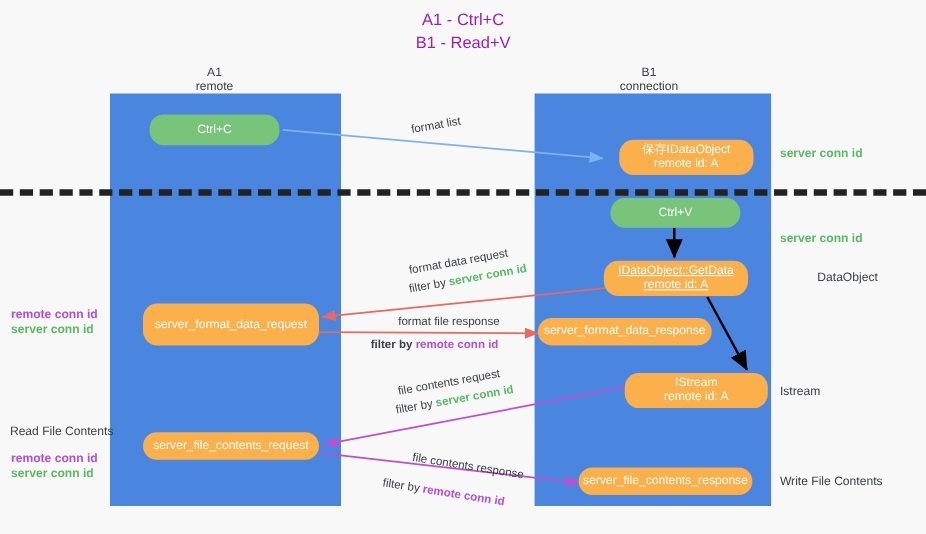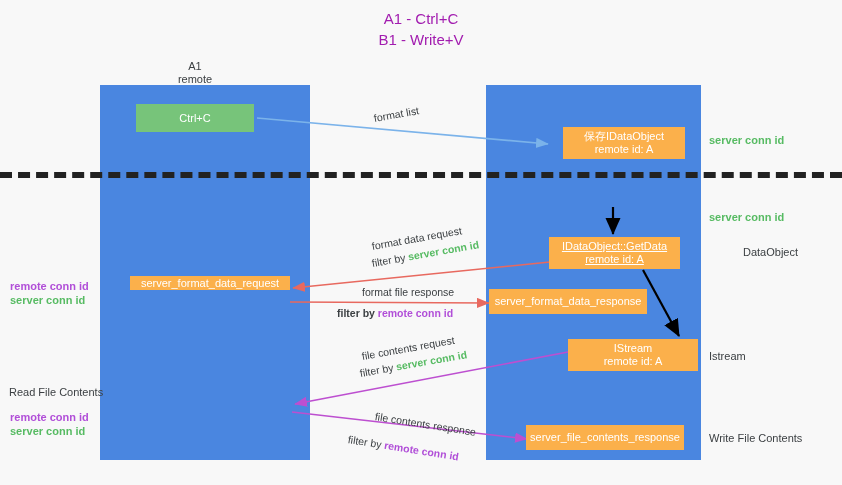--- a/index.html
+++ b/index.html
@@ -46,20 +46,21 @@
     position: absolute;
     box-sizing: border-box;
     display: flex;
     flex-direction: column;
     align-items: center;
     justify-content: center;
     text-align: center;
     color: #ffffff;
     font-size: 11px;
     line-height: 13px;
+    border-radius: 13px;
   }
   .node.orange { background: #fbb04b; }
   .node.green  { background: #77c47a; }
   .node .l2 { font-size: 11px; }
   .edge-label {
     position: absolute;
     font-size: 10.5px;
     color: #3c4043;
     line-height: 15px;
     white-space: nowrap;
@@ -89,26 +90,30 @@
     border-top: 6px dashed #222222;
   }
 </style>
 </head>
 <body>
 
 <div id="canvas">
 
   <div class="title-block">
     <div>A1 - Ctrl+C</div>
-    <div>B1 - Write+V</div>
+    <div>B1 - Read+V</div>
   </div>
 
   <div class="col-header" style="left:140px; top:60px; width:110px;text-align:center;">
     <div>A1</div>
     <div>remote</div>
+  </div>
+  <div class="col-header" style="left:530px; top:60px; width:120px;">
+    <div>B1</div>
+    <div>connection</div>
   </div>
 
   <div class="lane" style="left:100px; top:85px; width:210px; height:375px;"></div>
   <div class="lane" style="left:486px; top:85px; width:215px; height:375px;"></div>
 
   <svg id="svg-layer" viewBox="0 0 842 485">
     <defs>
       <marker id="ah-blue" markerWidth="9" markerHeight="9" refX="7.5" refY="3.2" orient="auto">
         <path d="M0,0 L8,3.2 L0,6.4 z" fill="#7bb3ea"></path>
       </marker>
@@ -142,39 +147,45 @@
 
   <div class="node green" style="left:136px; top:104px; width:118px; height:28px;">
     <div>Ctrl+C</div>
   </div>
 
   <div class="node orange" style="left:551px; top:127px; width:122px; height:32px;margin-left:12px;">
     <div>保存IDataObject</div>
     <div class="l2">remote id: A</div>
   </div>
 
+  <div class="node green" style="left:555px; top:180px; width:118px; height:27px;">
+    <div>Ctrl+V</div>
+  </div>
 
   <div class="node orange" style="left:549px; top:237px; width:131px; height:32px;text-decoration:underline;">
     <div>IDataObject::GetData</div>
     <div class="l2">remote id: A</div>
   </div>
 
-  <div class="node orange" style="left:130px; top:276px; width:160px; height:14px;">
+  <div class="node orange" style="left:130px; top:276px; width:160px; height:38px;">
     <div>server_format_data_request</div>
   </div>
 
   <div class="node orange" style="left:489px; top:289px; width:158px; height:25px;">
     <div>server_format_data_response</div>
   </div>
 
   <div class="node orange" style="left:568px; top:339px; width:130px; height:32px;">
     <div>IStream</div>
     <div class="l2">remote id: A</div>
   </div>
 
+  <div class="node orange" style="left:130px; top:393px; width:160px; height:25px;">
+    <div>server_file_contents_request</div>
+  </div>
 
   <div class="node orange" style="left:526px; top:425px; width:158px; height:25px;">
     <div>server_file_contents_response</div>
   </div>
 
   <div class="edge-label rot-up" style="left:374px; top:111px;">
     <span>format list</span>
   </div>
 
   <div class="edge-label rot-up" style="left:372px; top:239px;">

